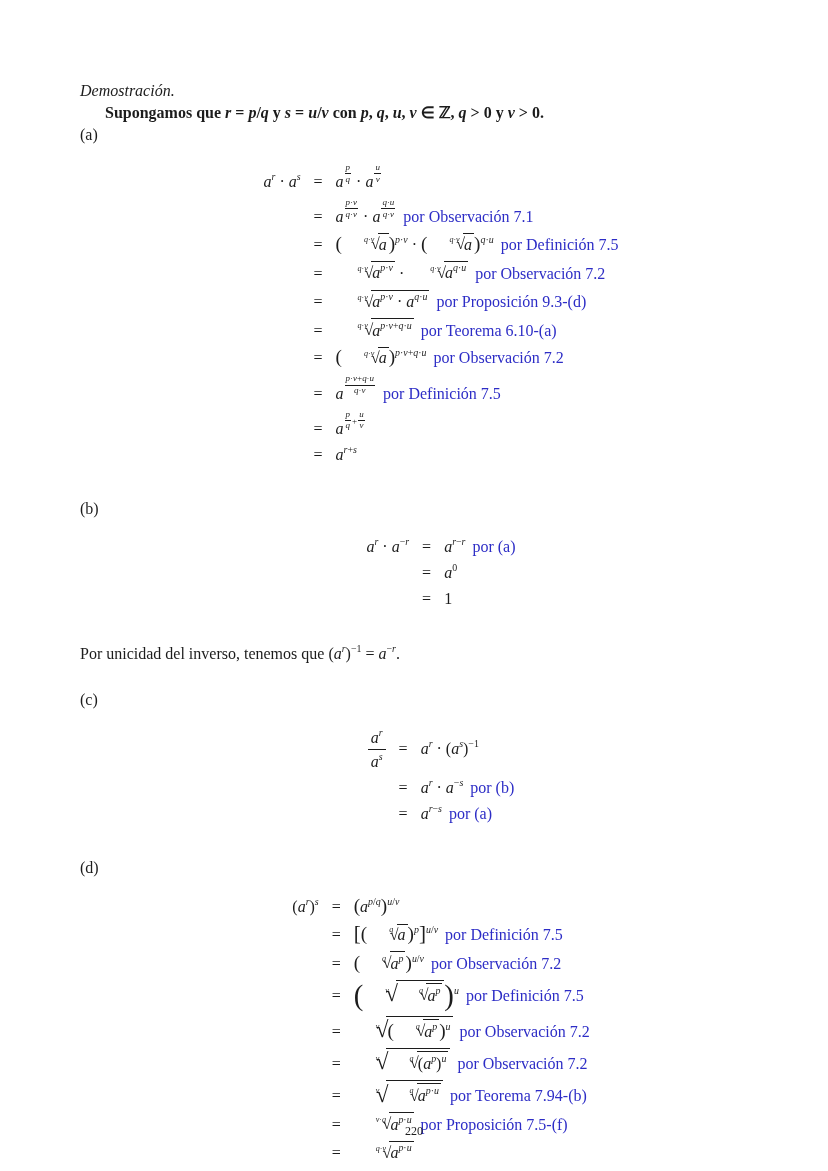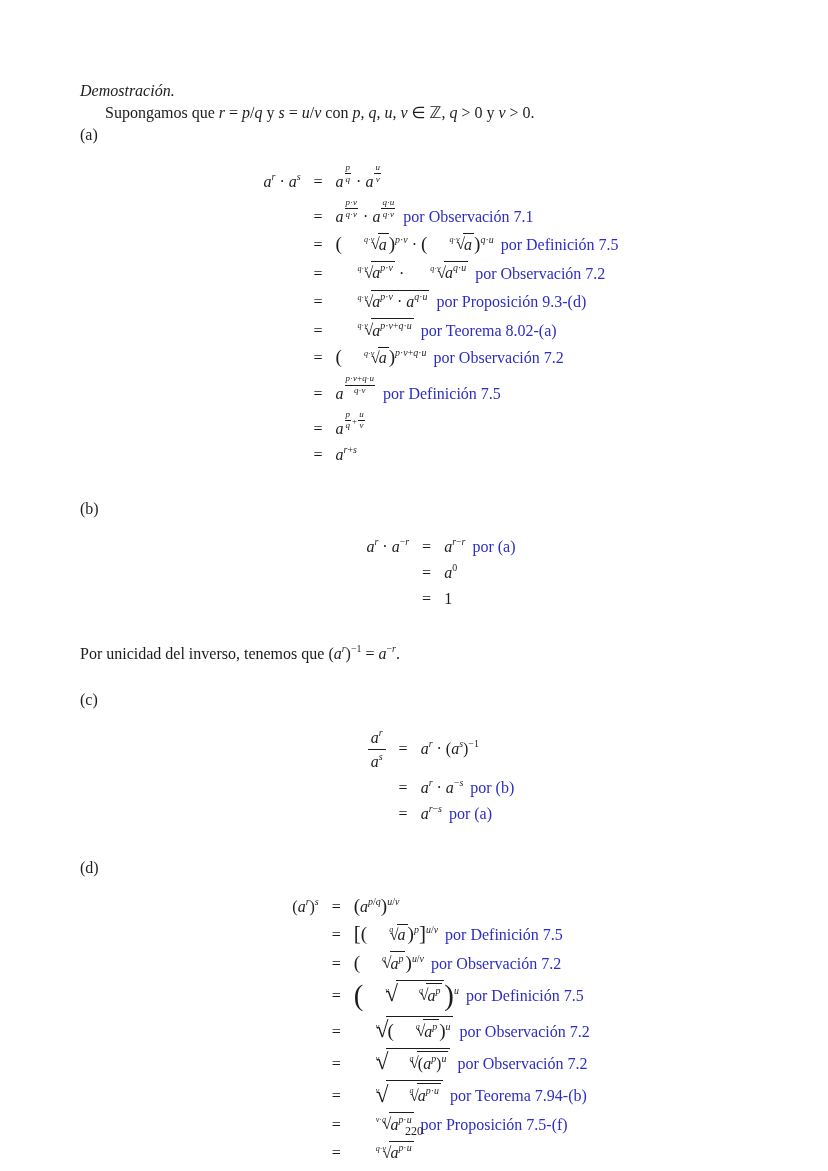--- a/index.html
+++ b/index.html
@@ -9,21 +9,21 @@
     width: 828px; height: 1171px;
     background: #ffffff;
     font-family: "Liberation Serif", serif;
     font-size: 16px;
     color: var(--ink);
     overflow: hidden;
   }
   .content { padding: 80px 78px 0 80px; }
   .para { line-height: 1.32; }
   .para.proof-head { font-style: normal; }
-  .para.intro { text-indent: 25px; margin-top: 1px; }
+  .para.intro { text-indent: 25px; margin-top: 1px; font-weight: bold; }
   .para.between { margin-top: 34px; }
   .sec { margin-top: 34px; }
   .sec.first { margin-top: 2px; }
   .sec.after-para { margin-top: 26px; }
   .sec-label { line-height: 1.3; }
   
   .eqgrid {
     display: grid;
     grid-template-columns: max-content max-content max-content;
     column-gap: 13px;
@@ -91,21 +91,21 @@
           <span class="rel">=</span>
           <span class="rhs"><span class="math"><span class="p1">(</span><span class="rt"><sup class="ri"><i>q</i>·<i>v</i></sup><span class="rs">√</span><span class="rb"><i>a</i></span></span><span class="p1">)</span><sup><i>p</i>·<i>v</i></sup> · <span class="p1">(</span><span class="rt"><sup class="ri"><i>q</i>·<i>v</i></sup><span class="rs">√</span><span class="rb"><i>a</i></span></span><span class="p1">)</span><sup><i>q</i>·<i>u</i></sup></span><span class="note">por Definición 7.5</span></span>
           <span class="lhs"></span>
           <span class="rel">=</span>
           <span class="rhs"><span class="math"><span class="rt"><sup class="ri"><i>q</i>·<i>v</i></sup><span class="rs">√</span><span class="rb"><i>a</i><sup><i>p</i>·<i>v</i></sup></span></span> · <span class="rt"><sup class="ri"><i>q</i>·<i>v</i></sup><span class="rs">√</span><span class="rb"><i>a</i><sup><i>q</i>·<i>u</i></sup></span></span></span><span class="note">por Observación 7.2</span></span>
           <span class="lhs"></span>
           <span class="rel">=</span>
           <span class="rhs"><span class="math"><span class="rt"><sup class="ri"><i>q</i>·<i>v</i></sup><span class="rs">√</span><span class="rb"><i>a</i><sup><i>p</i>·<i>v</i></sup> · <i>a</i><sup><i>q</i>·<i>u</i></sup></span></span></span><span class="note">por Proposición 9.3-(d)</span></span>
           <span class="lhs"></span>
           <span class="rel">=</span>
-          <span class="rhs"><span class="math"><span class="rt"><sup class="ri"><i>q</i>·<i>v</i></sup><span class="rs">√</span><span class="rb"><i>a</i><sup><i>p</i>·<i>v</i>+<i>q</i>·<i>u</i></sup></span></span></span><span class="note">por Teorema 8.02-(a)</span></span>
+          <span class="rhs"><span class="math"><span class="rt"><sup class="ri"><i>q</i>·<i>v</i></sup><span class="rs">√</span><span class="rb"><i>a</i><sup><i>p</i>·<i>v</i>+<i>q</i>·<i>u</i></sup></span></span></span><span class="note">por Teorema 6.10-(a)</span></span>
           <span class="lhs"></span>
           <span class="rel">=</span>
           <span class="rhs"><span class="math"><span class="p1">(</span><span class="rt"><sup class="ri"><i>q</i>·<i>v</i></sup><span class="rs">√</span><span class="rb"><i>a</i></span></span><span class="p1">)</span><sup><i>p</i>·<i>v</i>+<i>q</i>·<i>u</i></sup></span><span class="note">por Observación 7.2</span></span>
           <span class="lhs"></span>
           <span class="rel">=</span>
           <span class="rhs"><span class="math"><i>a</i><span class="sfr"><span class="n"><i>p</i>·<i>v</i>+<i>q</i>·<i>u</i></span><span class="d"><i>q</i>·<i>v</i></span></span></span><span class="note">por Definición 7.5</span></span>
           <span class="lhs"></span>
           <span class="rel">=</span>
           <span class="rhs"><span class="math"><i>a</i><span class="sfr"><span class="n"><i>p</i></span><span class="d"><i>q</i></span></span><span class="spp">+</span><span class="sfr"><span class="n"><i>u</i></span><span class="d"><i>v</i></span></span></span></span>
           <span class="lhs"></span>

